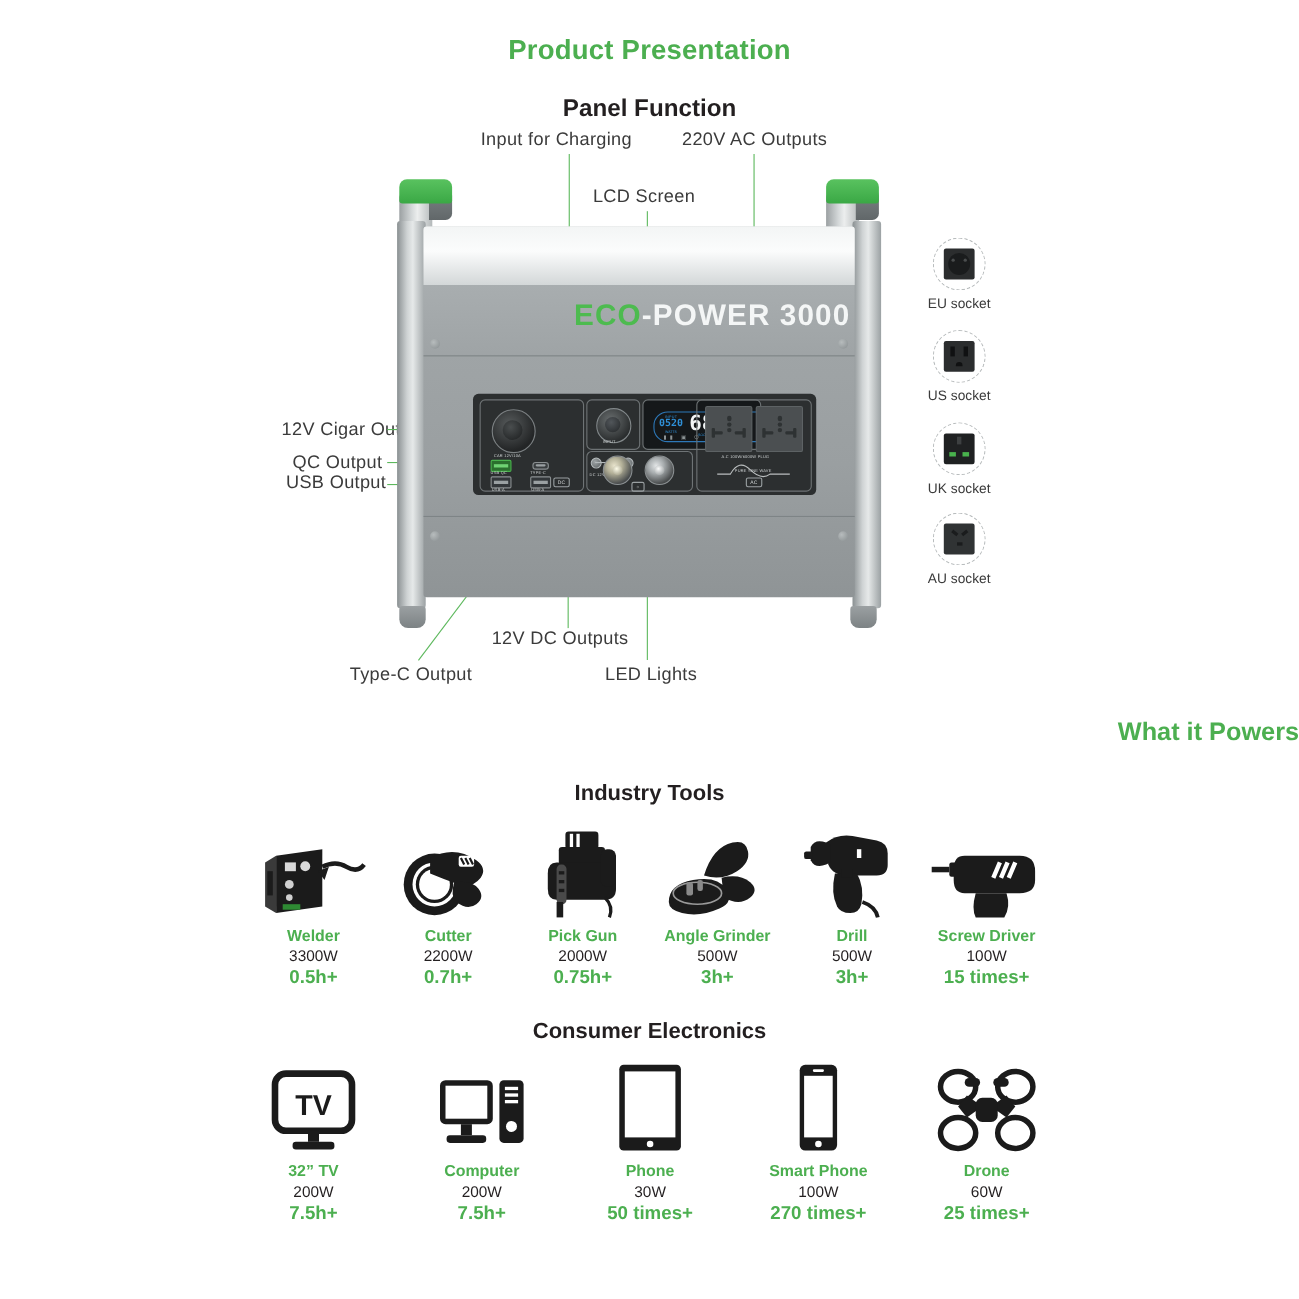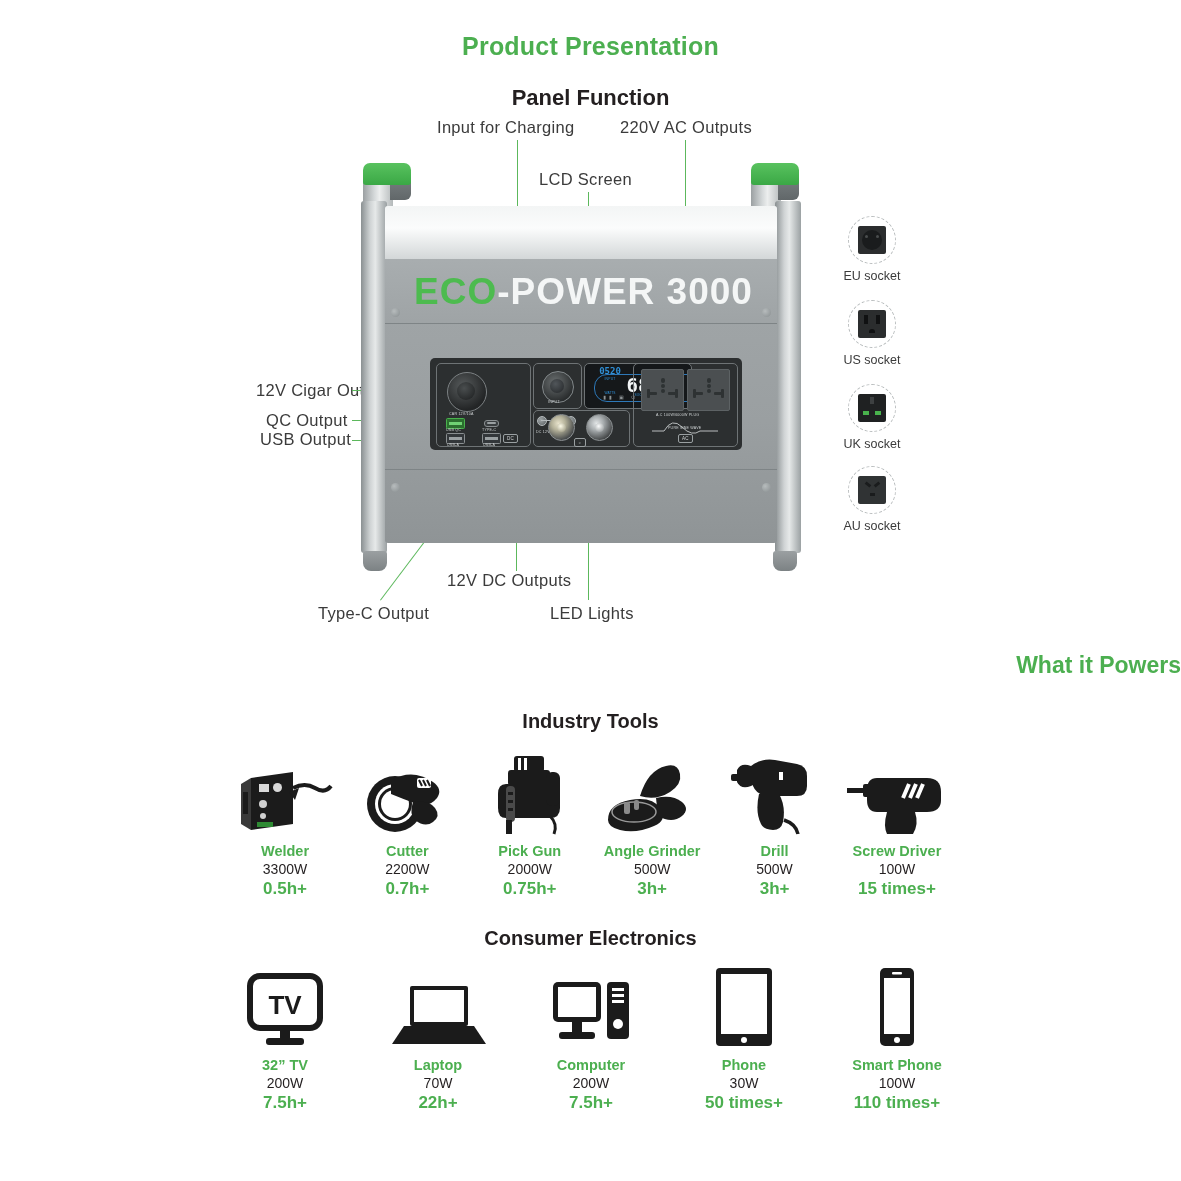--- a/index.html
+++ b/index.html
@@ -79,22 +79,22 @@
     position:absolute;top:388px;width:24px;height:20px;
     background:linear-gradient(180deg,#9ba0a2,#7c8284);
     border-radius:3px 3px 8px 8px;
   }
   .seam{position:absolute;left:30px;width:392px;height:1px;background:#7e8486;}
   .screw{
     position:absolute;width:9px;height:9px;border-radius:50%;
     background:radial-gradient(circle at 35% 35%,#b7bcbd,#878d8f);
   }
   #brand{
-    position:absolute;left:59px;top:108px;width:370px;text-align:left;
-    font-size:37px;font-weight:bold;letter-spacing:1px;color:#f4f6f6;
+    position:absolute;left:48px;top:108px;width:370px;text-align:right;
+    font-size:27px;font-weight:bold;letter-spacing:1px;color:#f4f6f6;
   }
   #brand .eco{color:#4dbb4f;}
 
   
   #panel{
     position:absolute;left:75px;top:195px;width:312px;height:92px;
     background:#2c2f30;border-radius:5px;
   }
   .pbox{position:absolute;border:1px solid #6e7375;border-radius:5px;}
 
@@ -309,21 +309,21 @@
     <div class="tinylabel" style="left:106px;top:72px;">DC 12V/10A</div>
 
     <div class="pbox" style="left:154px;top:5px;width:106px;height:44px;background:#15181a;">
       <div class="lcd">
         <div class="ring"></div>
         <div class="batpct">68%</div>
         <div class="bat">
             <em></em>
           </div>
         <div class="cap" style="left:8px;top:11px;width:30px;">INPUT</div>
-        <div class="sm" style="left:8px;top:0;width:30px;">0520</div>
+        <div class="sm" style="left:8px;top:14px;width:30px;">0520</div>
         <div class="unit" style="left:8px;top:25px;width:30px;">WATTS</div>
         <div class="big">68</div>
         <div class="unit" style="left:0;right:0;top:27px;">SOC</div>
         <div class="cap" style="right:6px;top:11px;width:32px;">OUTPUT</div>
         <div class="sm" style="right:6px;top:14px;width:32px;">3000</div>
         <div class="unit" style="right:6px;top:25px;width:32px;">WATTS</div>
         <div class="icons">▮▮ ▣ ⏻ ▭ ▭ ◔</div>
       </div>
     </div>
 
@@ -532,32 +532,20 @@
         <text x="45" y="44" font-family="Liberation Sans, sans-serif" font-size="26" font-weight="bold" fill="#1b1b1b" text-anchor="middle">TV</text>
         <rect x="40" y="58" width="10" height="10" fill="#1b1b1b"></rect>
         <rect x="26" y="68" width="38" height="7" rx="3" fill="#1b1b1b"></rect>
       </svg>
     </div>
     <div class="nm">32” TV</div>
     <div class="wt">200W</div>
     <div class="du">7.5h+</div>
   </div>
 
-  <div class="cell">
-    <div class="art">
-      <svg width="100" height="70" viewBox="0 0 100 70">
-        <rect x="22" y="6" width="58" height="40" rx="2" fill="#1b1b1b"></rect>
-        <rect x="26" y="10" width="50" height="32" fill="#fff"></rect>
-        <path fill="#1b1b1b" d="M16 46 h70 l12 18 h-94 Z"></path>
-      </svg>
-    </div>
-    <div class="nm">Laptop</div>
-    <div class="wt">70W</div>
-    <div class="du">22h+</div>
-  </div>
 
   <div class="cell">
     <div class="art">
       <svg width="100" height="76" viewBox="0 0 100 76">
         <rect x="12" y="8" width="48" height="40" rx="5" fill="#1b1b1b"></rect>
         <rect x="17" y="13" width="38" height="30" fill="#fff"></rect>
         <rect x="31" y="48" width="10" height="10" fill="#1b1b1b"></rect>
         <rect x="18" y="58" width="36" height="7" rx="3" fill="#1b1b1b"></rect>
         <rect x="66" y="8" width="22" height="57" rx="4" fill="#1b1b1b"></rect>
         <rect x="71" y="14" width="12" height="3" fill="#fff"></rect>
@@ -588,16 +576,34 @@
     <div class="art">
       <svg width="46" height="84" viewBox="0 0 46 84">
         <rect x="6" y="2" width="34" height="78" rx="5" fill="#1b1b1b"></rect>
         <rect x="10" y="12" width="26" height="56" fill="#fff"></rect>
         <rect x="18" y="6" width="10" height="2.5" rx="1" fill="#fff"></rect>
         <circle cx="23" cy="74" r="3" fill="#fff"></circle>
       </svg>
     </div>
     <div class="nm">Smart Phone</div>
     <div class="wt">100W</div>
-    <div class="du">110 times+</div>
-  </div>
-
+    <div class="du">270 times+</div>
+  </div>
+
+  <div class="cell">
+    <div class="art">
+      <svg width="96" height="80" viewBox="0 0 96 80">
+        <ellipse cx="22" cy="18" rx="16" ry="14" fill="none" stroke="#1b1b1b" stroke-width="5"></ellipse>
+        <ellipse cx="74" cy="18" rx="16" ry="14" fill="none" stroke="#1b1b1b" stroke-width="5"></ellipse>
+        <ellipse cx="22" cy="60" rx="16" ry="14" fill="none" stroke="#1b1b1b" stroke-width="5"></ellipse>
+        <ellipse cx="74" cy="60" rx="16" ry="14" fill="none" stroke="#1b1b1b" stroke-width="5"></ellipse>
+        <path fill="#1b1b1b" d="M30 26 l14 10 l-14 10 l-8 -10 Z"></path>
+        <path fill="#1b1b1b" d="M66 26 l-14 10 l14 10 l8 -10 Z"></path>
+        <rect x="38" y="28" width="20" height="22" rx="6" fill="#1b1b1b"></rect>
+        <rect x="28" y="10" width="14" height="8" rx="4" fill="#1b1b1b"></rect>
+        <rect x="54" y="10" width="14" height="8" rx="4" fill="#1b1b1b"></rect>
+      </svg>
+    </div>
+    <div class="nm">Drone</div>
+    <div class="wt">60W</div>
+    <div class="du">25 times+</div>
+  </div>
 </div>
 
 </body></html>

